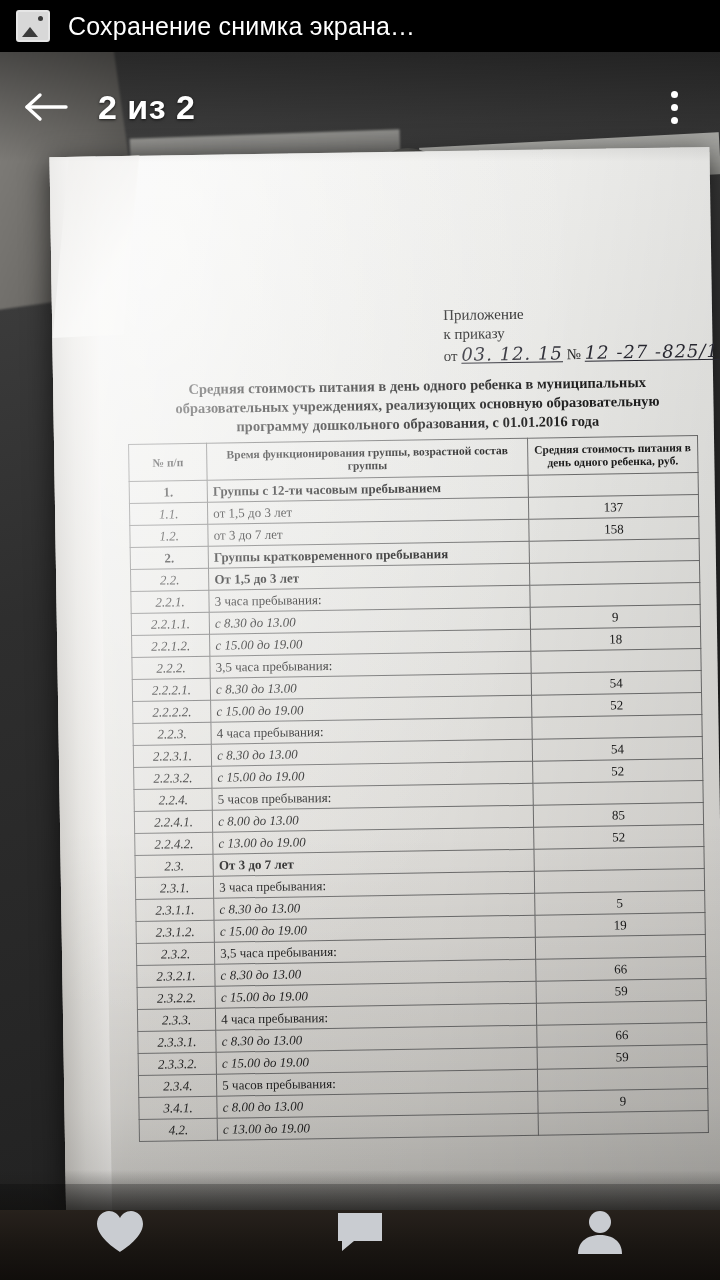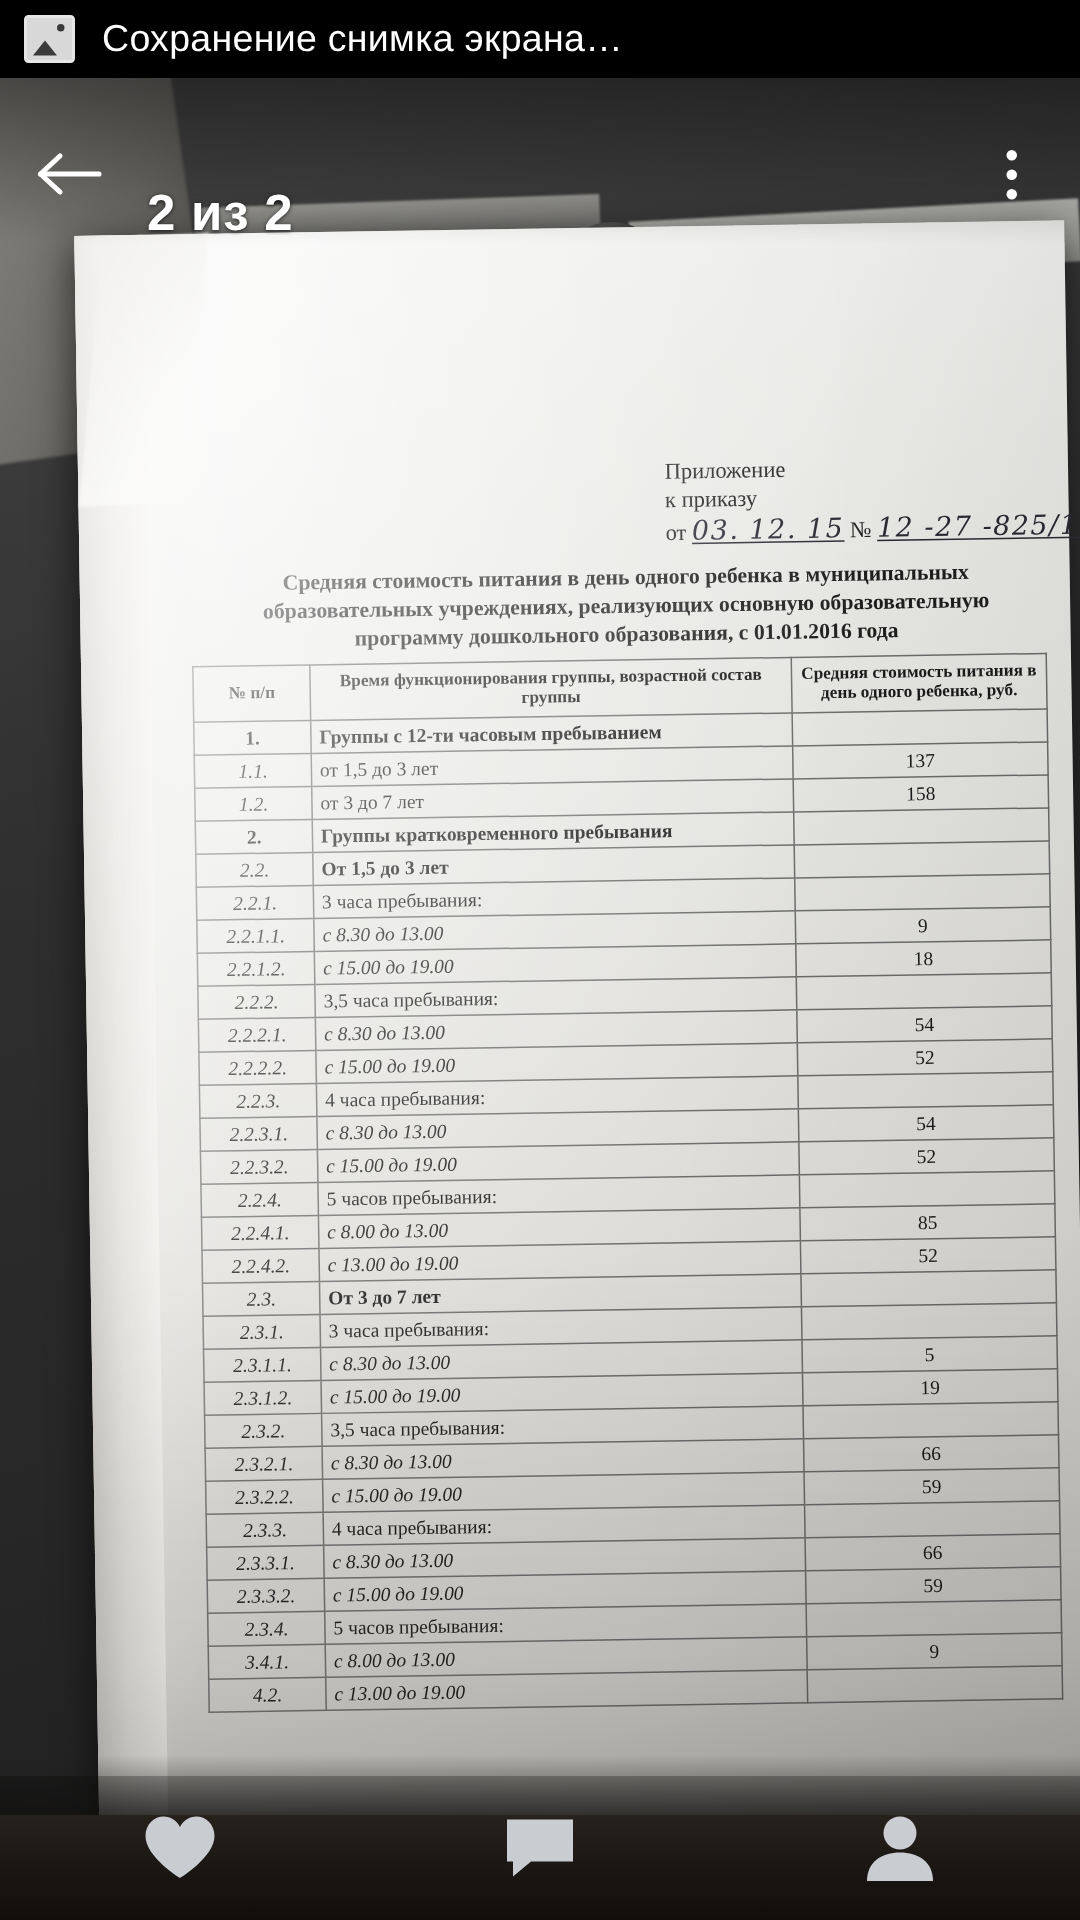--- a/index.html
+++ b/index.html
@@ -280,21 +280,21 @@
   }
   .tb-btn svg { display: block; }
 
   
   .topbar {
     position: absolute;
     left: 0; top: 52px;
     width: 720px;
     height: 110px;
     display: flex;
-    align-items: flex-end;
+    align-items: center;
     background: linear-gradient(180deg, rgba(0,0,0,0.45), rgba(0,0,0,0.0));
   }
   .back-btn {
     width: 92px;
     height: 92px;
     display: flex;
     align-items: center;
     justify-content: center;
     flex: none;
   }

